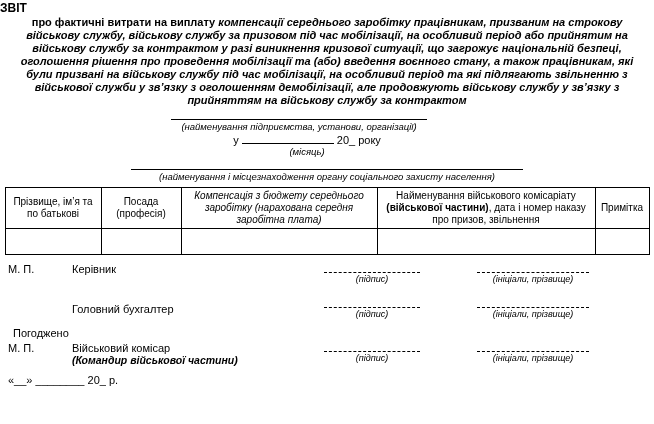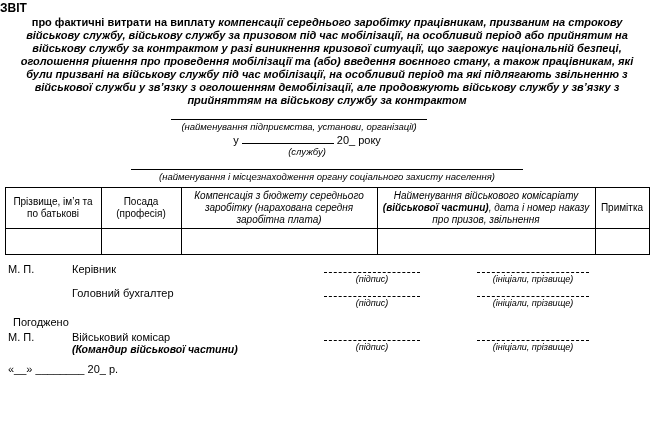--- a/index.html
+++ b/index.html
@@ -18,33 +18,33 @@
   .org-block { width:fit-content; margin:4px auto 0; transform:translateX(-28px); text-align:center; }
   .line-org { width:256px; height:9px; border-bottom:1px solid #000; margin:0 auto 1px; }
   .month-block { width:fit-content; margin:2px auto 0; transform:translateX(-20px); text-align:center; }
   .blank-month { display:inline-block; width:92px; height:9px; border-bottom:1px solid #000; }
   .social-block { width:fit-content; margin:3px auto 0; text-align:center; }
   .line-social { width:392px; height:9px; border-bottom:1px solid #000; margin:0 auto 1px; }
   table { border-collapse:collapse; margin:5px auto 0; width:644px; table-layout:fixed; }
   th, td { border:1px solid #000; padding:2px 3px; text-align:center; vertical-align:middle;
            font-size:10px; line-height:1.2; font-weight:400; }
   .h-comp { font-weight:400; font-style:italic; }
-  .h-comm { font-style:italic; }
+  .h-comm { }
   .h-comm .b { font-weight:700; }
   tbody tr { height:26px; }
   .sig-section { margin:8px 8px 0; }
   .sig-row { display:flex; align-items:flex-start; }
   .c-mp { width:64px; }
   .c-role { width:252px; }
   .role-sub { font-weight:700; font-style:italic; font-size:10.5px; }
   .sig-cell { width:96px; margin-right:57px; text-align:center; }
   .sig-cell.wide { width:112px; margin-right:0; }
   .sig-line { height:10px; border-bottom:1px dashed #000; }
   .sig-cap { font-style:italic; font-size:9px; line-height:1.35; }
-  .row-gap { margin-top:2px; }
+  .row-gap { margin-top:13px;align-items:center; }
   .agree { margin:7px 5px 3px; }
   .date-line { margin-top:8px; }
 </style>
 </head>
 <body>
 
 <div>
 
 
   <div class="title">ЗВІТ</div>
@@ -58,21 +58,21 @@
     <div class="line-org"></div>
     <div class="cap">(найменування підприємства, установи, організації)</div>
   </div>
 
   <div class="month-block">
     <div>
       <span>у</span>
       <span class="blank-month"></span>
       <span>20_ року</span>
     </div>
-    <div class="cap">(службу)</div>
+    <div class="cap">(місяць)</div>
   </div>
 
   <div class="social-block">
     <div class="line-social"></div>
     <div class="cap">(найменування і місцезнаходження органу соціального захисту населення)</div>
   </div>
 
   <table>
     <colgroup>
       <col style="width:96px">

